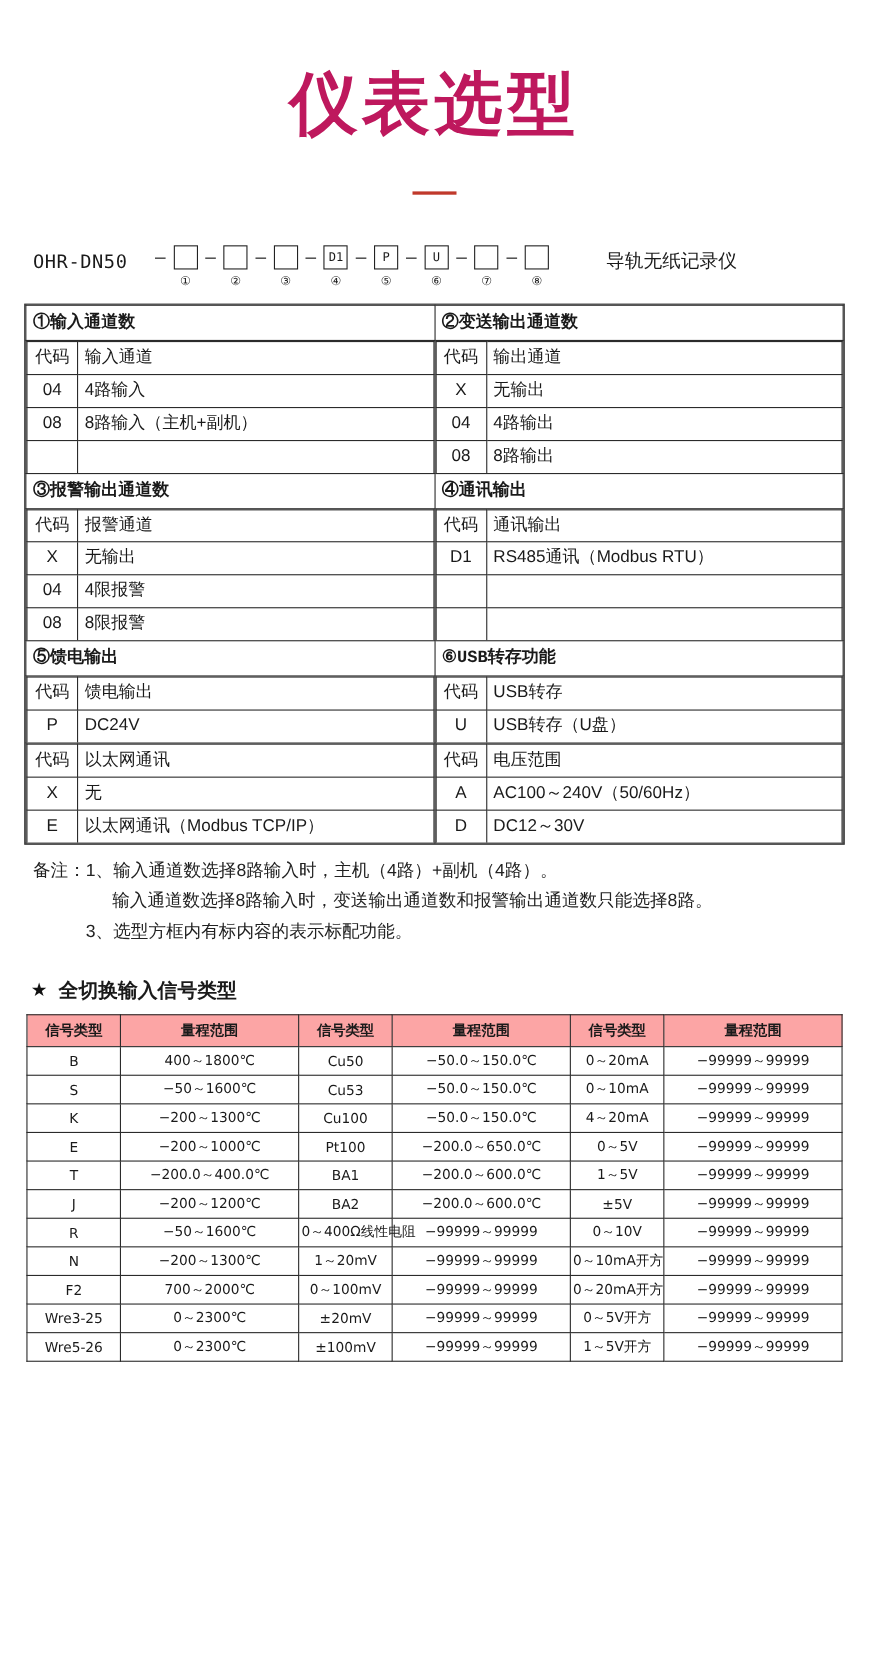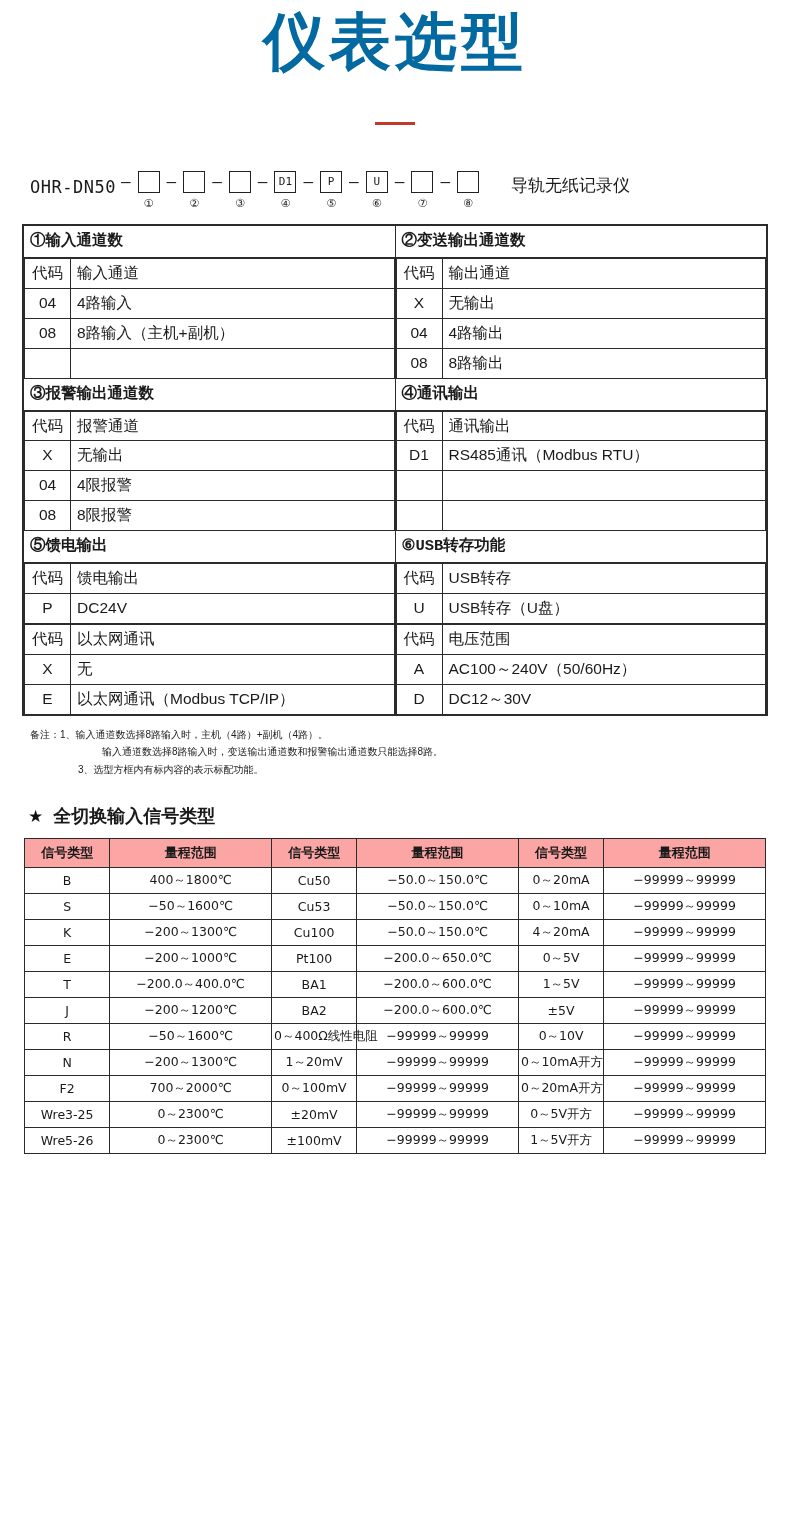--- a/index.html
+++ b/index.html
@@ -20,36 +20,38 @@
     height: 1513px;
     position: relative;
   }
 
   
   .title {
     text-align: center;
     font-size: 62px;
     font-weight: bold;
     letter-spacing: 4px;
-    color: #0369a1;
+    padding-top: 52px;
+    color: #be185d;
     font-family: "DejaVu Sans", "Liberation Sans", sans-serif;
   }
   .title-rule {
     width: 40px;
     height: 3px;
     background: #c0392b;
     margin: 38px auto 0 auto;
   }
 
   
   .model-row {
     display: flex;
     align-items: flex-start;
     margin-top: 46px;
     padding-left: 30px;
+    gap: 20px;
   }
   .model-name {
     font-family: "DejaVu Sans Mono", "Liberation Mono", monospace;
     font-size: 17px;
     letter-spacing: 0.5px;
     padding-top: 6px;
     white-space: nowrap;
   }
   .code-seq {
     display: flex;
@@ -130,21 +132,21 @@
   .inner td {
     border: 1px solid #2b2b2b;
     font-size: 15.5px;
     padding: 4px 6px;
   }
   .cell-pad { padding-left: 8px; }
 
   
   .notes {
     margin: 10px 30px 0 30px;
-    font-size: 10px;
+    font-size: 16px;
     line-height: 1.75;
     color: #222;
   }
   .notes .n-line {
     white-space: nowrap;
   }
   .notes .indent1 { padding-left: 48px; }
   .notes .indent2 { padding-left: 72px; }
 
   

